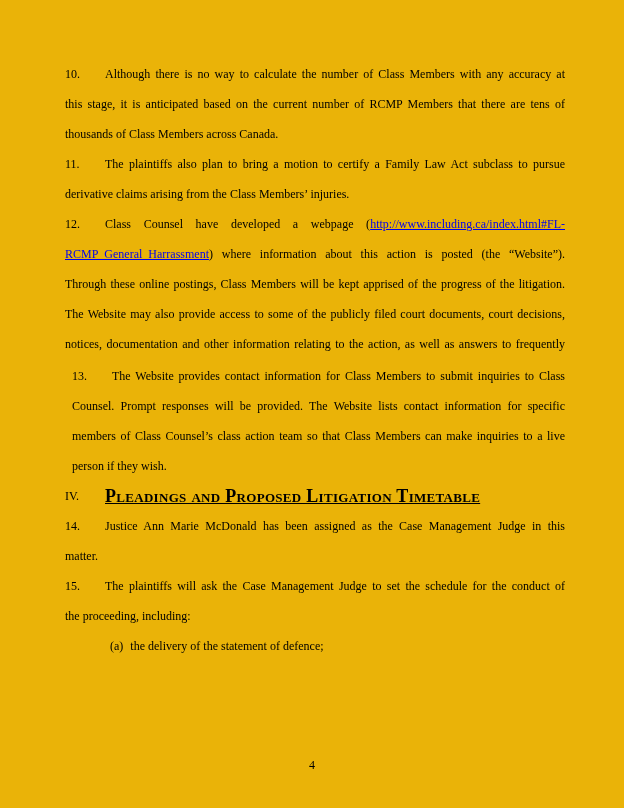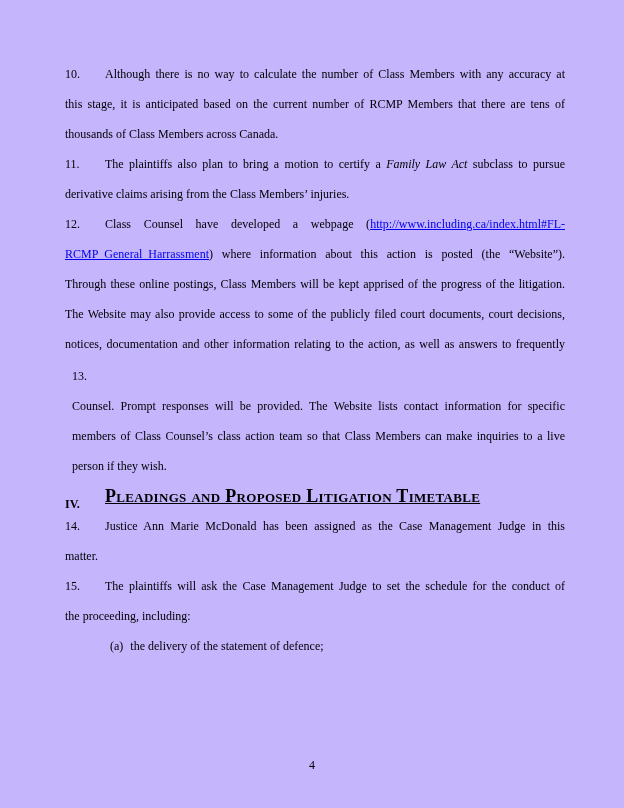--- a/index.html
+++ b/index.html
@@ -1,20 +1,20 @@
 <!DOCTYPE html>
 <html><head>
 <meta charset="utf-8">
 <style>
   * { margin:0; padding:0; box-sizing:border-box; }
   html,body { background:#ffffff; }
   .page {
     position:relative;
     width:624px; height:808px;
-    background:#c4b5fd;
+    background:#eab308;
     color:#000000;
     font-family:"Liberation Serif","DejaVu Serif",serif;
     font-size:12px;
     overflow:hidden;
   }
   .content {
     position:absolute;
     left:65px; top:59px; width:500px;
   }
   .para { position:relative; }
@@ -31,36 +31,36 @@
   .para-num {
     position:absolute; left:0; top:0;
     line-height:30px;
   }
   .heading-line {
     position:relative;
     height:30px; line-height:30px;
     padding-left:40px;
     font-weight:bold;
   }
-  .heading-num { position:absolute; left:0; top:8px; font-weight:bold;text-align:right; }
+  .heading-num { position:absolute; left:0; top:0; font-weight:normal;text-align:right; }
   .heading-text {
     font-variant:small-caps;
     text-decoration:underline;
     letter-spacing:0.3px;
     font-size:18px;
   }
   .subitem-line {
     position:relative;
     height:30px; line-height:30px;
     padding-left:45px;
     text-align:left;
   }
   .subitem-marker { margin-right:7px; }
   .run-normal { font-style:normal; }
-  .run-italic { font-style:italic; }
+  .run-italic { }
   .run-link { text-decoration:underline; cursor:pointer; }
   .page-number {
     position:absolute;
     left:0; top:750px; width:624px;
     height:30px; line-height:30px;
     text-align:center;
   }
 </style>
 </head>
 <body>
@@ -77,21 +77,21 @@
         <div class="line"><span class="run-normal">derivative claims arising from the Class Members’ injuries.</span></div>
       </div>
       <div class="para kind-numbered">
         <div class="line just first"><span class="para-num">12.</span><span class="run-normal">Class Counsel have developed a webpage (</span><span class="run-link" style="color: rgb(0, 0, 238);">http://www.including.ca/index.html#FL-</span></div>
         <div class="line just"><span class="run-link" style="color: rgb(0, 0, 238);">RCMP_General_Harrassment</span><span class="run-normal">) where information about this action is posted (the “Website”).</span></div>
         <div class="line just"><span class="run-normal">Through these online postings, Class Members will be kept apprised of the progress of the litigation.</span></div>
         <div class="line just"><span class="run-normal">The Website may also provide access to some of the publicly filed court documents, court decisions,</span></div>
         <div class="line just"><span class="run-normal">notices, documentation and other information relating to the action, as well as answers to frequently</span></div>
       </div>
       <div class="para kind-numbered indented" style="margin-top: 2px;">
-        <div class="line just first"><span class="para-num">13.</span></div>
+        <div class="line just first"><span class="para-num">13.</span><span class="run-normal">The Website provides contact information for Class Members to submit inquiries to Class</span></div>
         <div class="line just"><span class="run-normal">Counsel. Prompt responses will be provided. The Website lists contact information for specific</span></div>
         <div class="line just"><span class="run-normal">members of Class Counsel’s class action team so that Class Members can make inquiries to a live</span></div>
         <div class="line"><span class="run-normal">person if they wish.</span></div>
       </div>
       <div class="para heading-line"><span class="heading-num">IV.</span><span class="heading-text">Pleadings and Proposed Litigation Timetable</span></div>
       <div class="para kind-numbered">
         <div class="line just first"><span class="para-num">14.</span><span class="run-normal">Justice Ann Marie McDonald has been assigned as the Case Management Judge in this</span></div>
         <div class="line"><span class="run-normal">matter.</span></div>
       </div>
       <div class="para kind-numbered">

